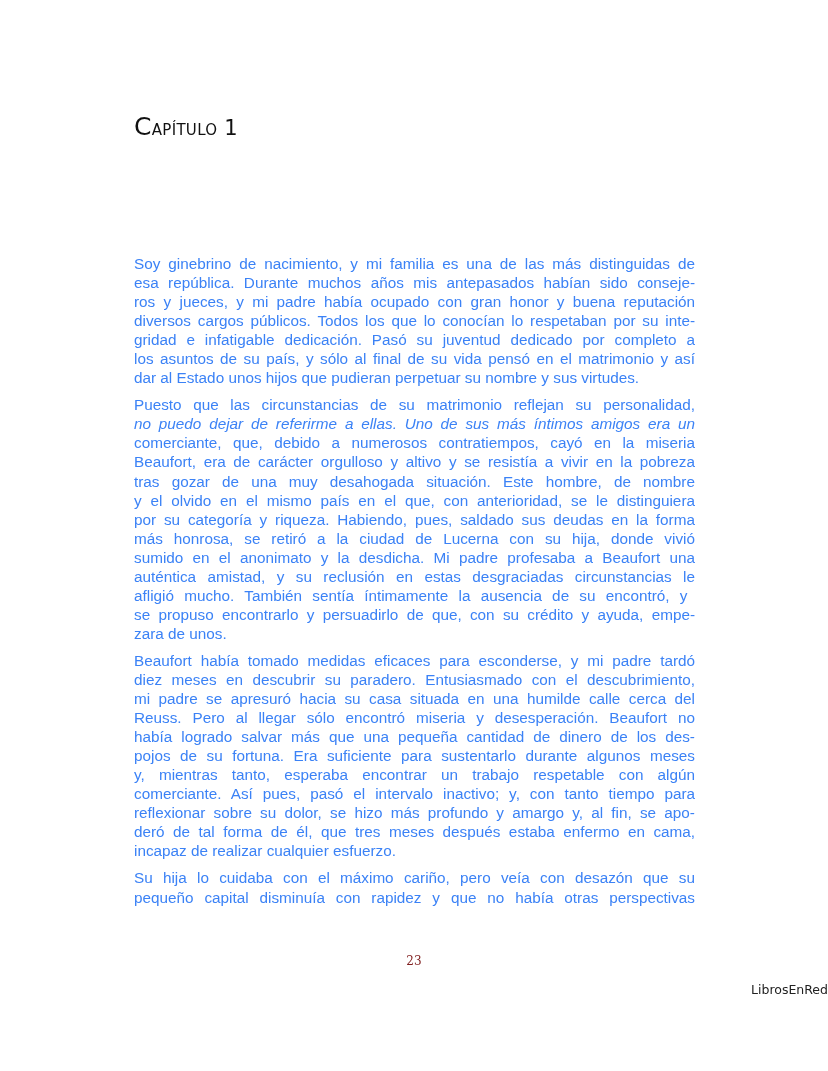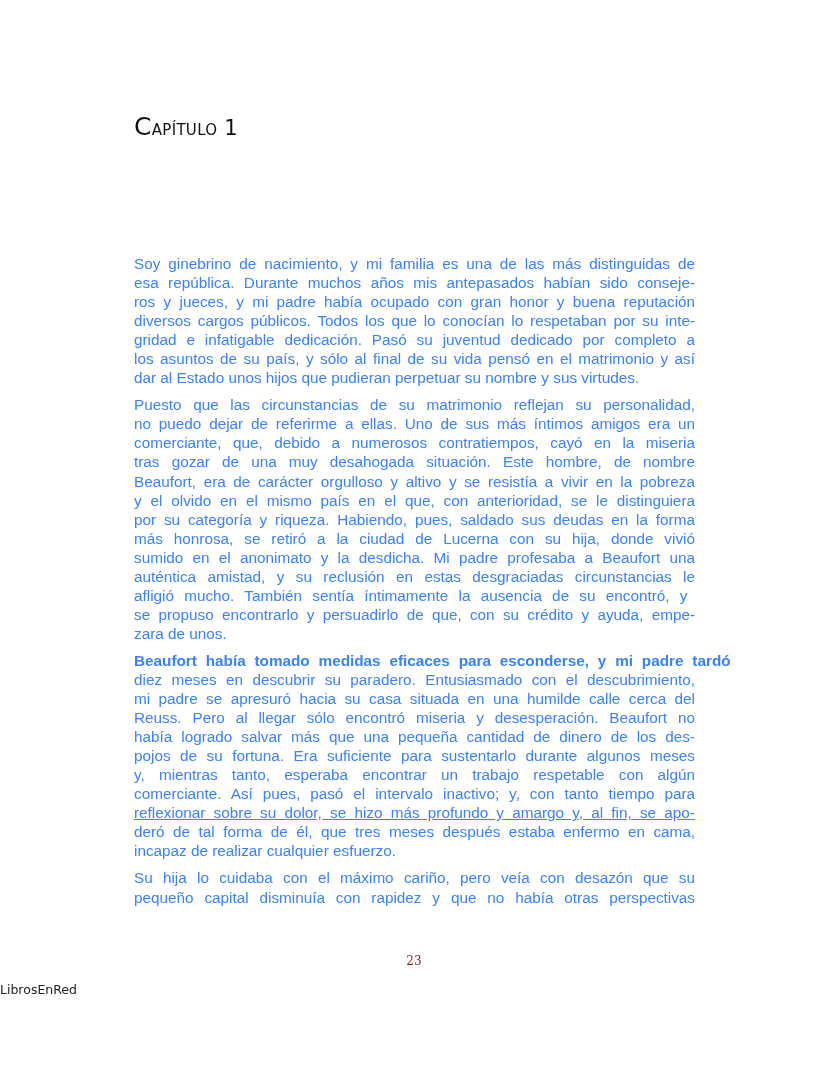--- a/index.html
+++ b/index.html
@@ -68,21 +68,21 @@
       text-align: center;
       font-family: "DejaVu Serif", "Liberation Serif", serif;
       font-size: 12px;
       color: #7f1d1d;
     }
     .footer-brand {
       position: absolute;
       left: 0;
       width: 828px;
       top: 982px;
-      text-align: left;
+      text-align: right;
       font-family: "DejaVu Sans", "Liberation Sans", sans-serif;
       font-size: 12.5px;
       color: #222222;
     }
   </style>
 </head>
 <body>
 
 <div class="page">
 
@@ -93,43 +93,43 @@
         <span class="line" style="display: block; white-space: nowrap; word-spacing: 3.71px; text-align: left; text-align-last: left;">Soy ginebrino de nacimiento, y mi familia es una de las más distinguidas de</span>
         <span class="line" style="display: block; white-space: nowrap; word-spacing: 5.17px; text-align: left; text-align-last: left;">esa república. Durante muchos años mis antepasados habían sido conseje-</span>
         <span class="line" style="display: block; white-space: nowrap; word-spacing: 4.04px; text-align: left; text-align-last: left;">ros y jueces, y mi padre había ocupado con gran honor y buena reputación</span>
         <span class="line" style="display: block; white-space: nowrap; word-spacing: 2.56px; text-align: left; text-align-last: left;">diversos cargos públicos. Todos los que lo conocían lo respetaban por su inte-</span>
         <span class="line" style="display: block; white-space: nowrap; word-spacing: 5.67px; text-align: left; text-align-last: left;">gridad e infatigable dedicación. Pasó su juventud dedicado por completo a</span>
         <span class="line" style="display: block; white-space: nowrap; word-spacing: 2.24px; text-align: left; text-align-last: left;">los asuntos de su país, y sólo al final de su vida pensó en el matrimonio y así</span>
         <span class="line last" style="display: block; white-space: nowrap; text-align: left; text-align-last: left;">dar al Estado unos hijos que pudieran perpetuar su nombre y sus virtudes.</span>
       </p>
     <p class="para">
         <span class="line" style="display: block; white-space: nowrap; word-spacing: 7.35px; text-align: left; text-align-last: left;">Puesto que las circunstancias de su matrimonio reflejan su personalidad,</span>
-        <span class="line" style="display: block; white-space: nowrap; word-spacing: 3.57px; text-align: center; text-align-last: left;">no puedo dejar de referirme a ellas. Uno de sus más íntimos amigos era un</span>
+        <span class="line" style="display: block; white-space: nowrap; word-spacing: 3.57px; text-align: center; text-align-last: left; font-style: italic;">no puedo dejar de referirme a ellas. Uno de sus más íntimos amigos era un</span>
         <span class="line" style="display: block; white-space: nowrap; word-spacing: 7.16px; text-align: left; text-align-last: left;">comerciante, que, debido a numerosos contratiempos, cayó en la miseria</span>
+        <span class="line" style="display: block; white-space: nowrap; word-spacing: 3.33px; text-align: left; text-align-last: left;">Beaufort, era de carácter orgulloso y altivo y se resistía a vivir en la pobreza</span>
         <span class="line" style="display: block; white-space: nowrap; word-spacing: 7.88px; text-align: left; text-align-last: left;">tras gozar de una muy desahogada situación. Este hombre, de nombre</span>
-        <span class="line" style="display: block; white-space: nowrap; word-spacing: 3.33px; text-align: left; text-align-last: left;">Beaufort, era de carácter orgulloso y altivo y se resistía a vivir en la pobreza</span>
         <span class="line" style="display: block; white-space: nowrap; word-spacing: 4.6px; text-align: left; text-align-last: left;">y el olvido en el mismo país en el que, con anterioridad, se le distinguiera</span>
         <span class="line" style="display: block; white-space: nowrap; word-spacing: 3.59px; text-align: left; text-align-last: left;">por su categoría y riqueza. Habiendo, pues, saldado sus deudas en la forma</span>
         <span class="line" style="display: block; white-space: nowrap; word-spacing: 6.65px; text-align: left; text-align-last: left;">más honrosa, se retiró a la ciudad de Lucerna con su hija, donde vivió</span>
         <span class="line" style="display: block; white-space: nowrap; word-spacing: 5.01px; text-align: right; text-align-last: left;">sumido en el anonimato y la desdicha. Mi padre profesaba a Beaufort una</span>
         <span class="line" style="display: block; white-space: nowrap; word-spacing: 7.16px; text-align: left; text-align-last: left;">auténtica amistad, y su reclusión en estas desgraciadas circunstancias le</span>
         <span class="line" style="display: block; white-space: nowrap; word-spacing: 5.96px; text-align: left; text-align-last: left;">afligió mucho. También sentía íntimamente la ausencia de su encontró, y</span>
         <span class="line" style="display: block; white-space: nowrap; word-spacing: 4.02px; text-align: left; text-align-last: left;">se propuso encontrarlo y persuadirlo de que, con su crédito y ayuda, empe-</span>
         <span class="line last" style="display: block; white-space: nowrap; text-align: left; text-align-last: left;">zara de unos.</span>
       </p>
     <p class="para">
-        <span class="line" style="display: block; white-space: nowrap; word-spacing: 4.57px; text-align: center; text-align-last: left; font-weight: bold;">Beaufort había tomado medidas eficaces para esconderse, y mi padre tardó</span>
+        <span class="line" style="display: block; white-space: nowrap; word-spacing: 4.57px; text-align: center; text-align-last: left;">Beaufort había tomado medidas eficaces para esconderse, y mi padre tardó</span>
         <span class="line" style="display: block; white-space: nowrap; word-spacing: 5.18px; text-align: left; text-align-last: left;">diez meses en descubrir su paradero. Entusiasmado con el descubrimiento,</span>
         <span class="line" style="display: block; white-space: nowrap; word-spacing: 4.17px; text-align: left; text-align-last: left;">mi padre se apresuró hacia su casa situada en una humilde calle cerca del</span>
         <span class="line" style="display: block; white-space: nowrap; word-spacing: 6.61px; text-align: left; text-align-last: left;">Reuss. Pero al llegar sólo encontró miseria y desesperación. Beaufort no</span>
         <span class="line" style="display: block; white-space: nowrap; word-spacing: 4.72px; text-align: left; text-align-last: left;">había logrado salvar más que una pequeña cantidad de dinero de los des-</span>
         <span class="line" style="display: block; white-space: nowrap; word-spacing: 5.25px; text-align: right; text-align-last: left;">pojos de su fortuna. Era suficiente para sustentarlo durante algunos meses</span>
         <span class="line" style="display: block; white-space: nowrap; word-spacing: 9.93px; text-align: left; text-align-last: left;">y, mientras tanto, esperaba encontrar un trabajo respetable con algún</span>
         <span class="line" style="display: block; white-space: nowrap; word-spacing: 5.73px; text-align: left; text-align-last: left;">comerciante. Así pues, pasó el intervalo inactivo; y, con tanto tiempo para</span>
-        <span class="line" style="display: block; white-space: nowrap; word-spacing: 3.95px; text-align: center; text-align-last: left; text-decoration: underline;">reflexionar sobre su dolor, se hizo más profundo y amargo y, al fin, se apo-</span>
+        <span class="line" style="display: block; white-space: nowrap; word-spacing: 3.95px; text-align: center; text-align-last: left;">reflexionar sobre su dolor, se hizo más profundo y amargo y, al fin, se apo-</span>
         <span class="line" style="display: block; white-space: nowrap; word-spacing: 4.24px; text-align: left; text-align-last: left;">deró de tal forma de él, que tres meses después estaba enfermo en cama,</span>
         <span class="line last" style="display: block; white-space: nowrap; text-align: left; text-align-last: left;">incapaz de realizar cualquier esfuerzo.</span>
       </p>
     <p class="para">
         <span class="line" style="display: block; white-space: nowrap; word-spacing: 6px; text-align: left; text-align-last: left;">Su hija lo cuidaba con el máximo cariño, pero veía con desazón que su</span>
         <span class="line" style="display: block; white-space: nowrap; word-spacing: 6.61px; text-align: left; text-align-last: left;">pequeño capital disminuía con rapidez y que no había otras perspectivas</span>
       </p>
   </div>
 
   <div class="page-number">23</div>

